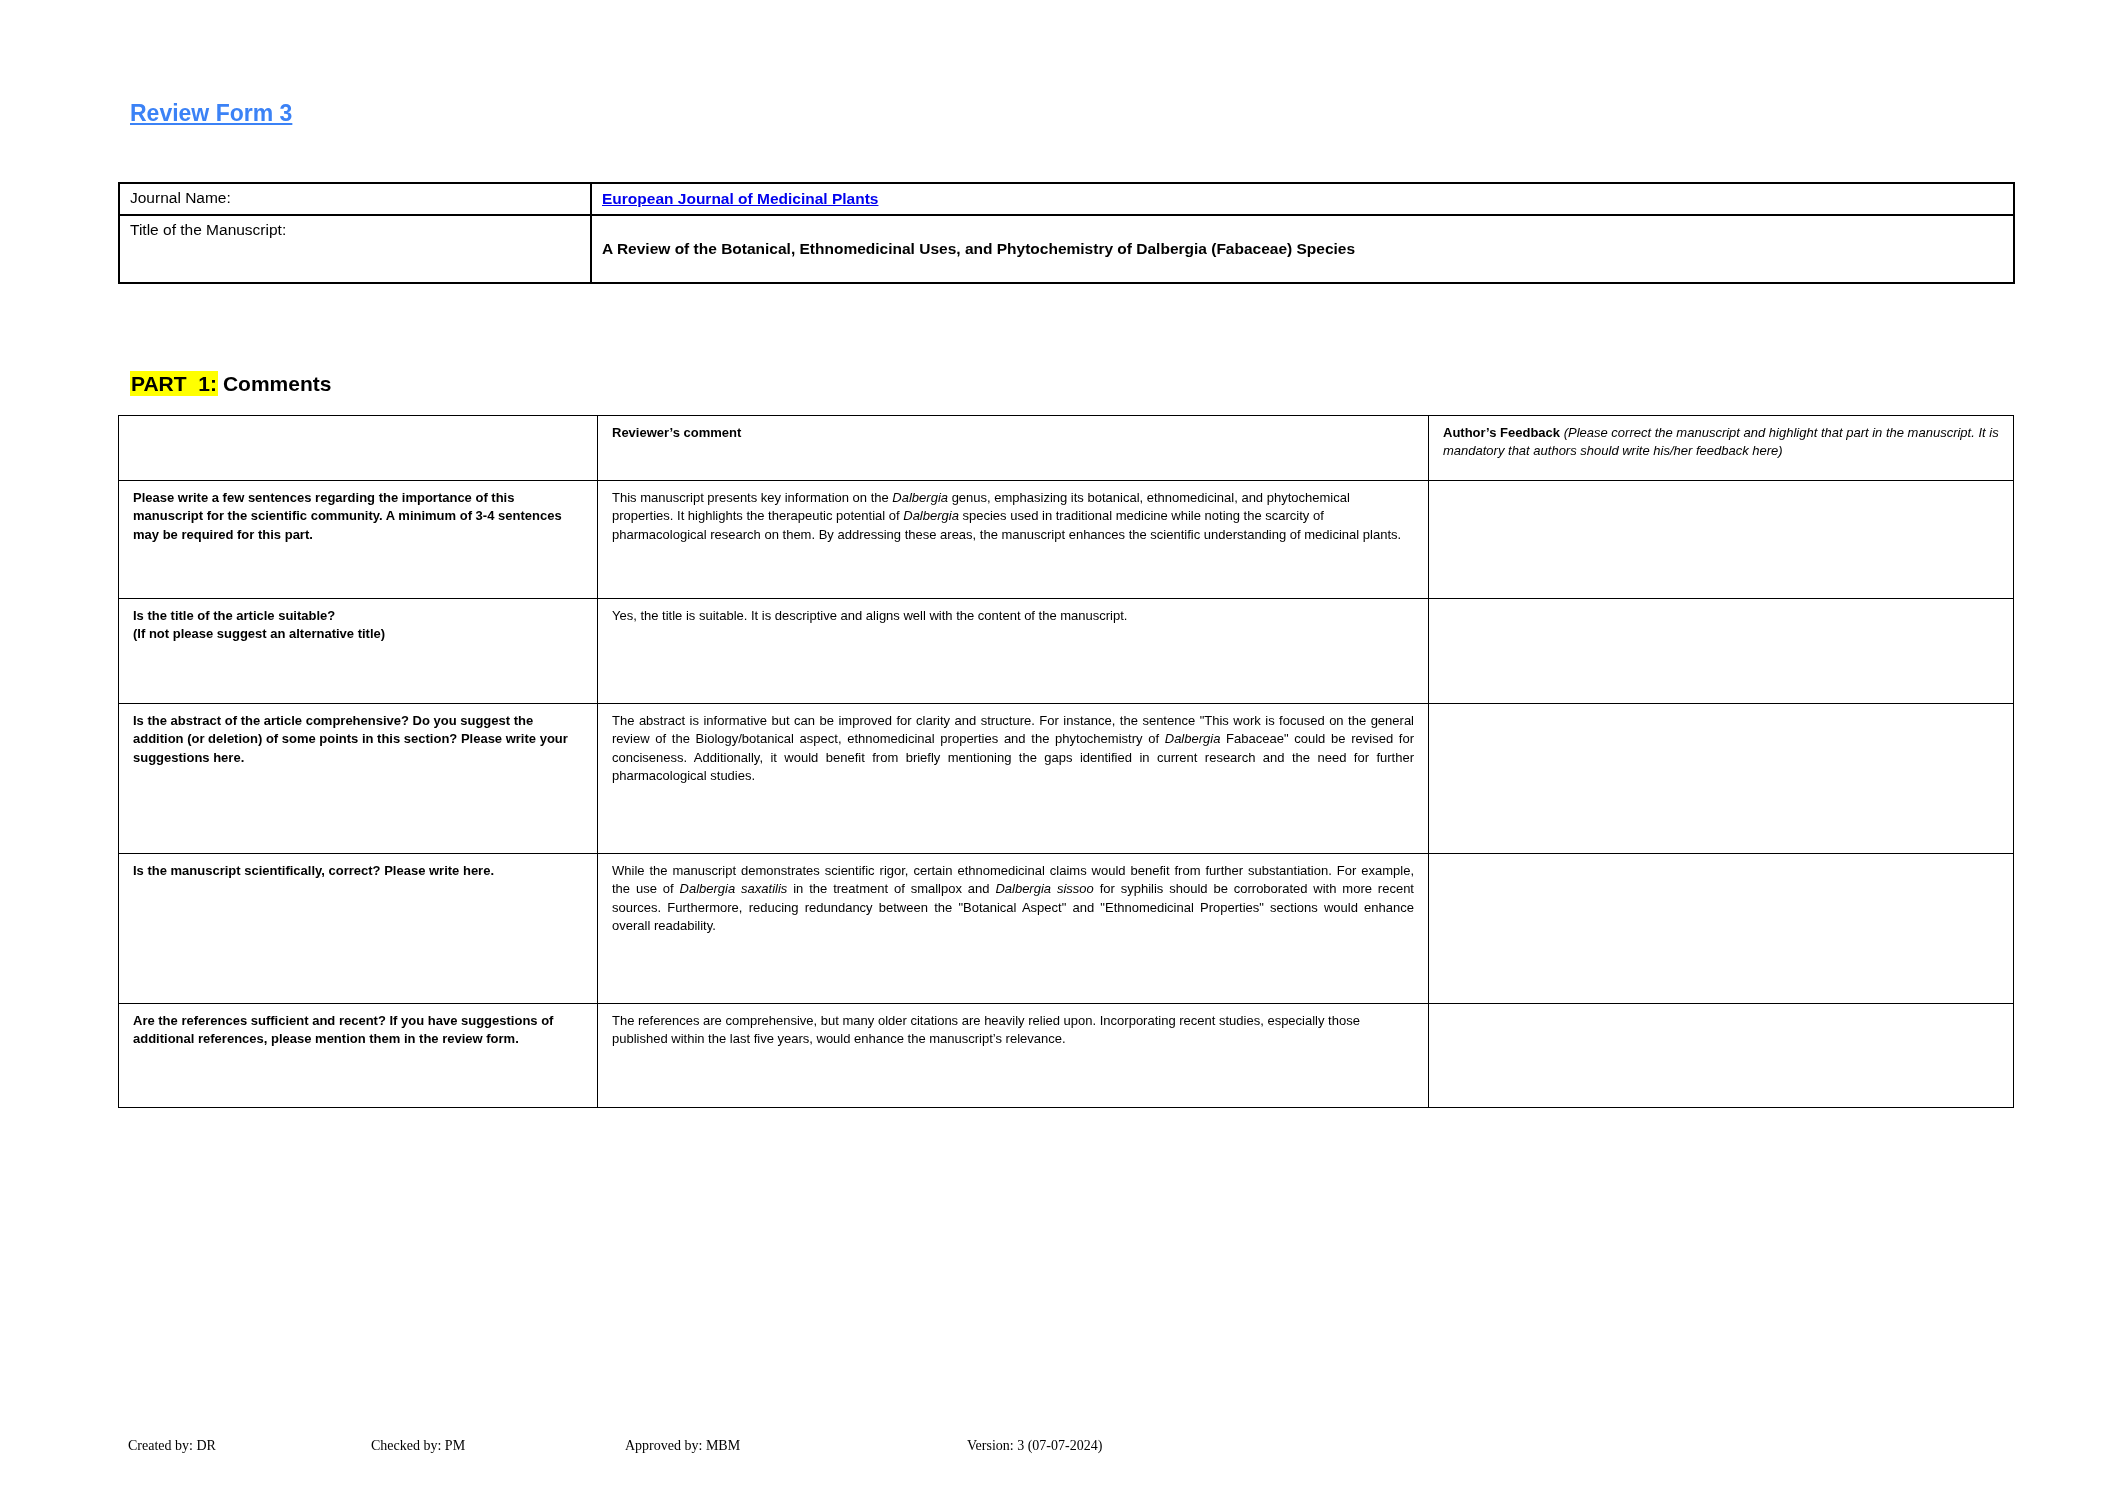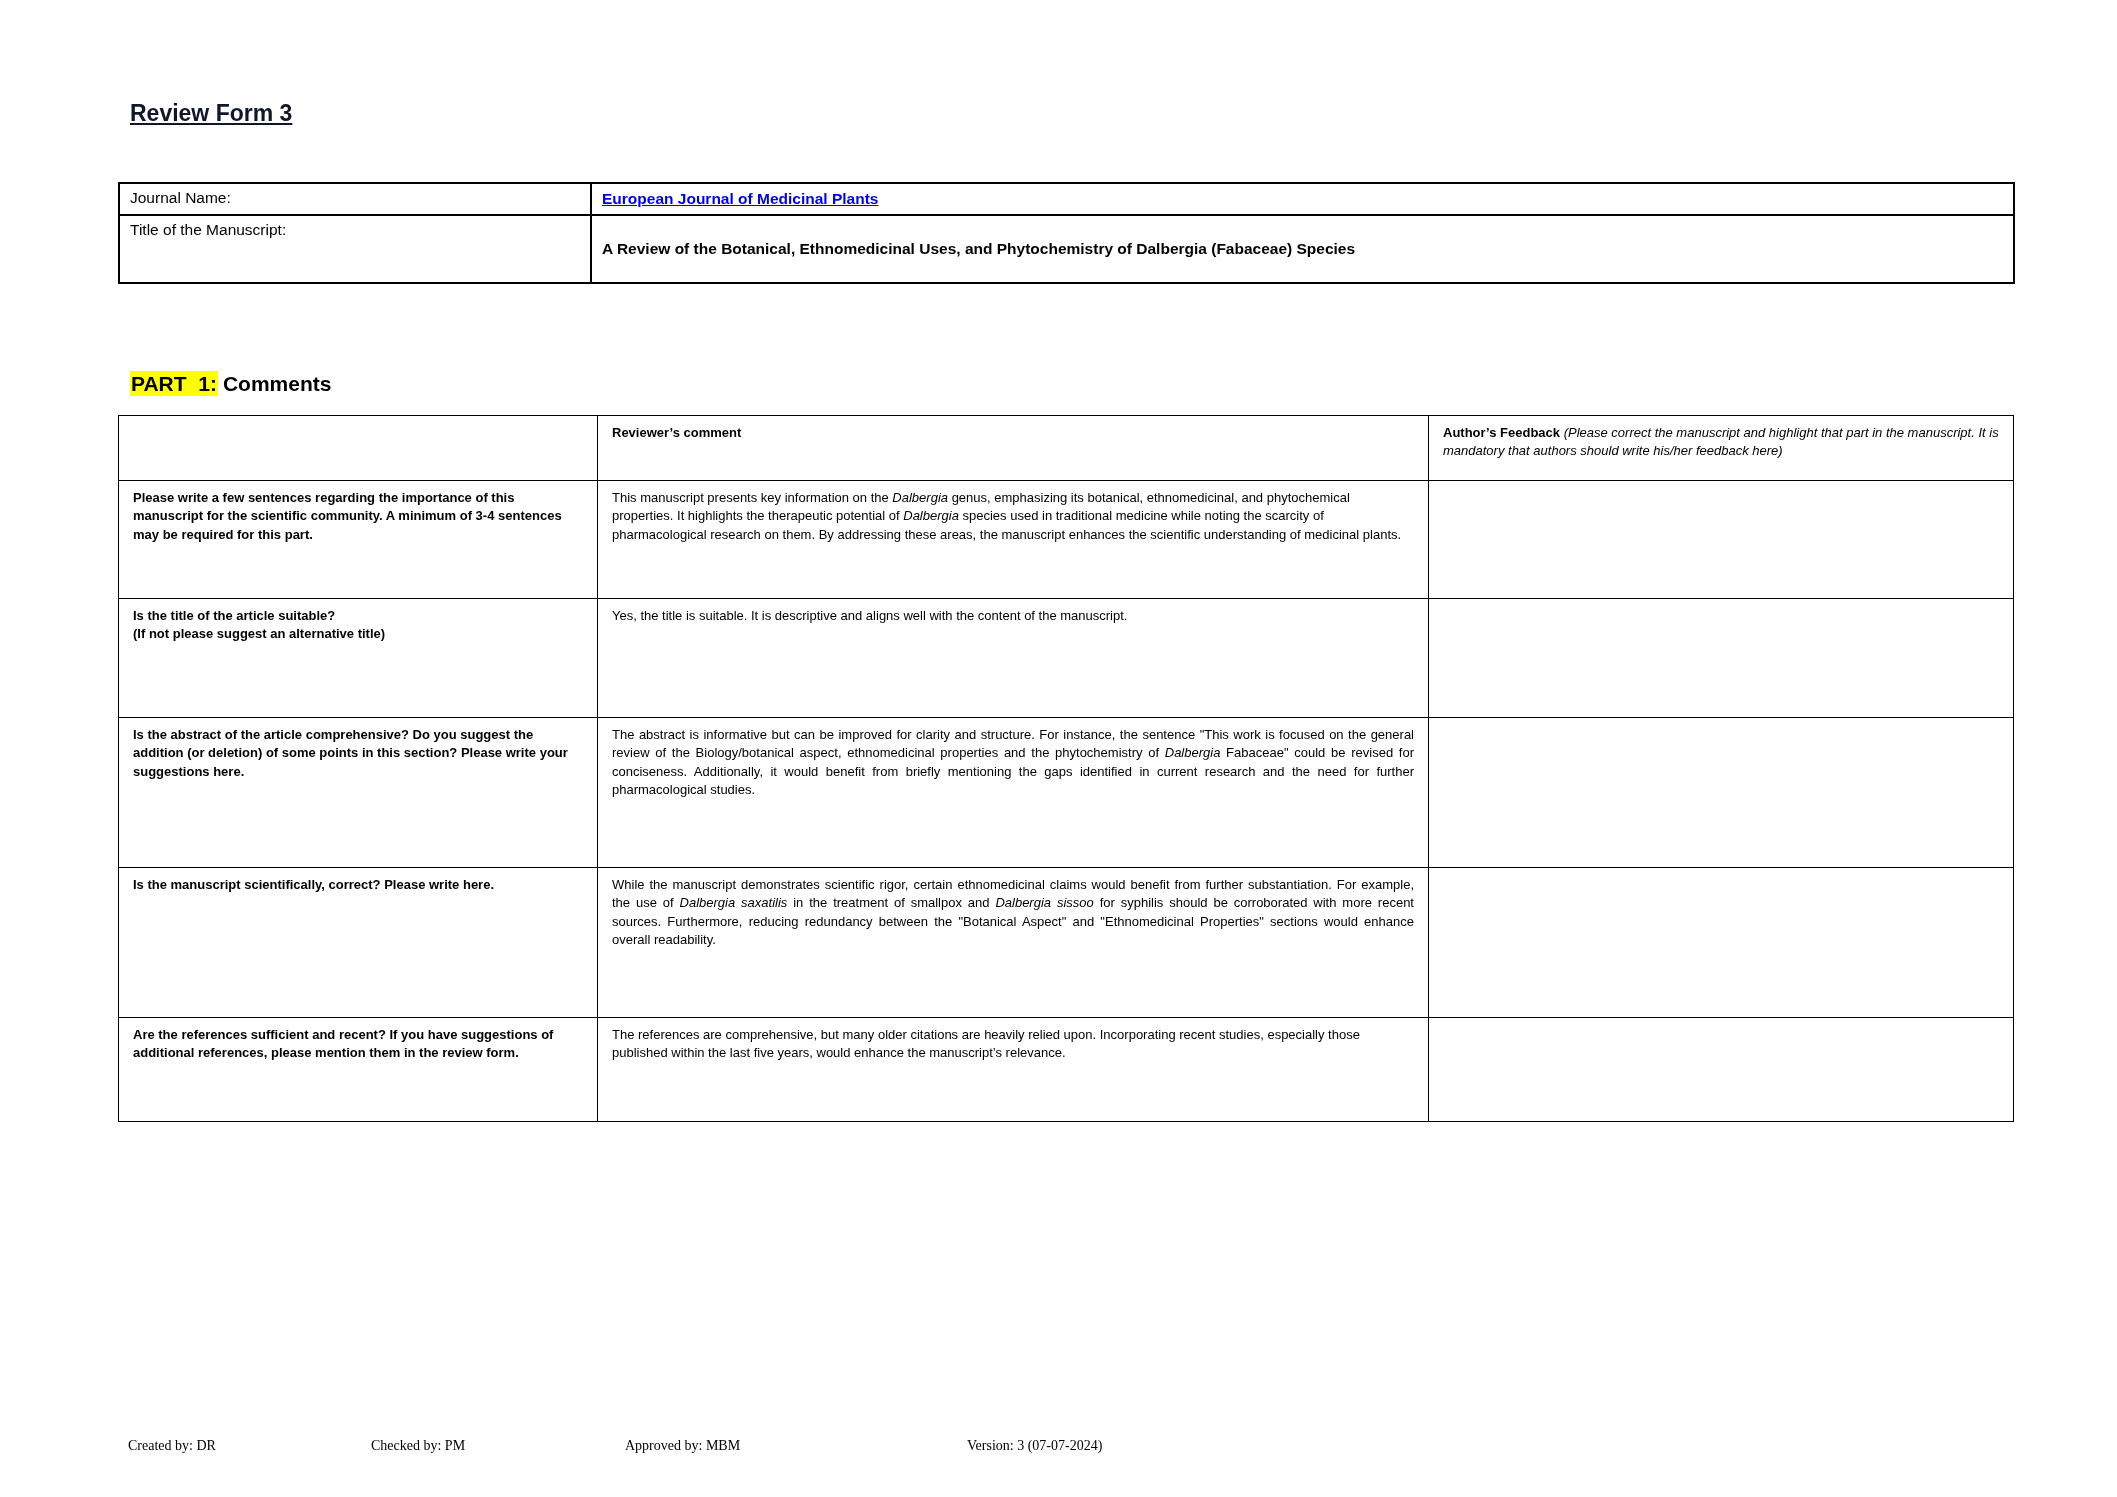--- a/index.html
+++ b/index.html
@@ -9,21 +9,21 @@
     color: #000;
     position: relative;
     overflow: hidden;
   }
   .page { position: absolute; inset: 0; background: #fff; }
 
   
   .doc-title {
     position: absolute; left: 130px; top: 100px;
     font-size: 23px; font-weight: bold;
-    color: #0f172a; text-decoration: underline;
+    color: #3b82f6; text-decoration: underline;
     margin: 0;
   }
 
   
   .meta-table {
     position: absolute; left: 118px; top: 182px;
     width: 1895px; border-collapse: collapse; table-layout: fixed;
   }
   .meta-table td {
     border: 2px solid #000;
@@ -55,21 +55,21 @@
   .main-table td {
     border: 1.5px solid #000;
     font-size: 13px;
     vertical-align: top;
     padding: 8px 14px;
     line-height: 1.42;
     overflow: hidden;
   }
   .main-table tr.rh-head { height: 65px; }
   .main-table tr.rh-0 { height: 118px; }
-  .main-table tr.rh-1 { height: 119px; }
+  .main-table tr.rh-1 { height: 105px; }
   .main-table tr.rh-2 { height: 150px; }
   .main-table tr.rh-3 { height: 150px; }
   .main-table tr.rh-4 { height: 104px; }
 
   .q-cell {
     font-weight: bold;
     font-size: 16px;
     line-height: 1.3;
     padding: 8px 22px 8px 40px;
     white-space: pre-line;

